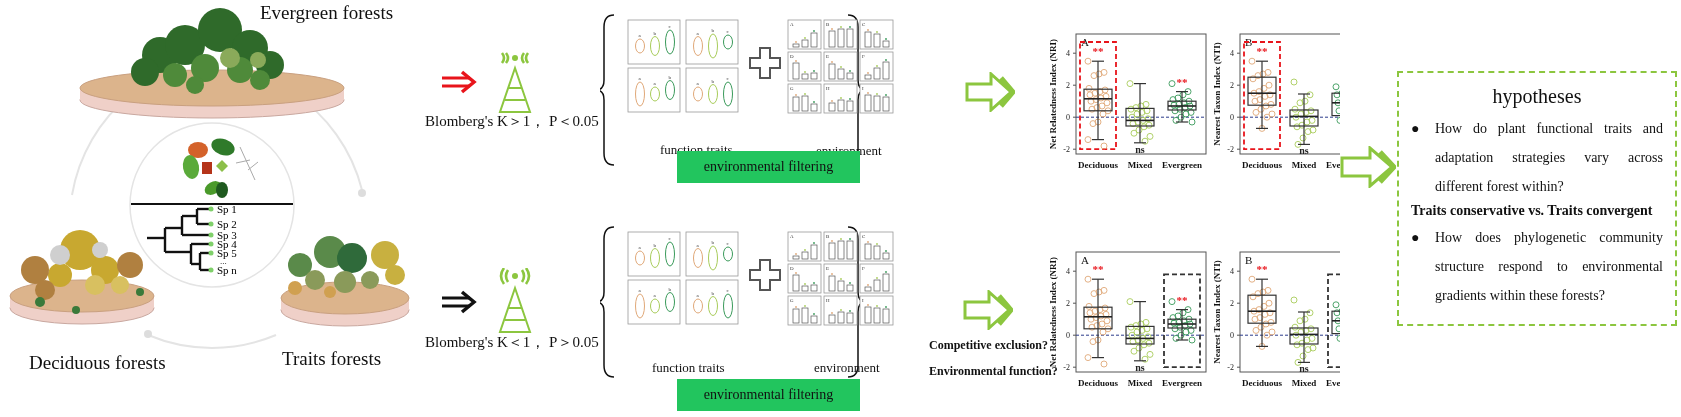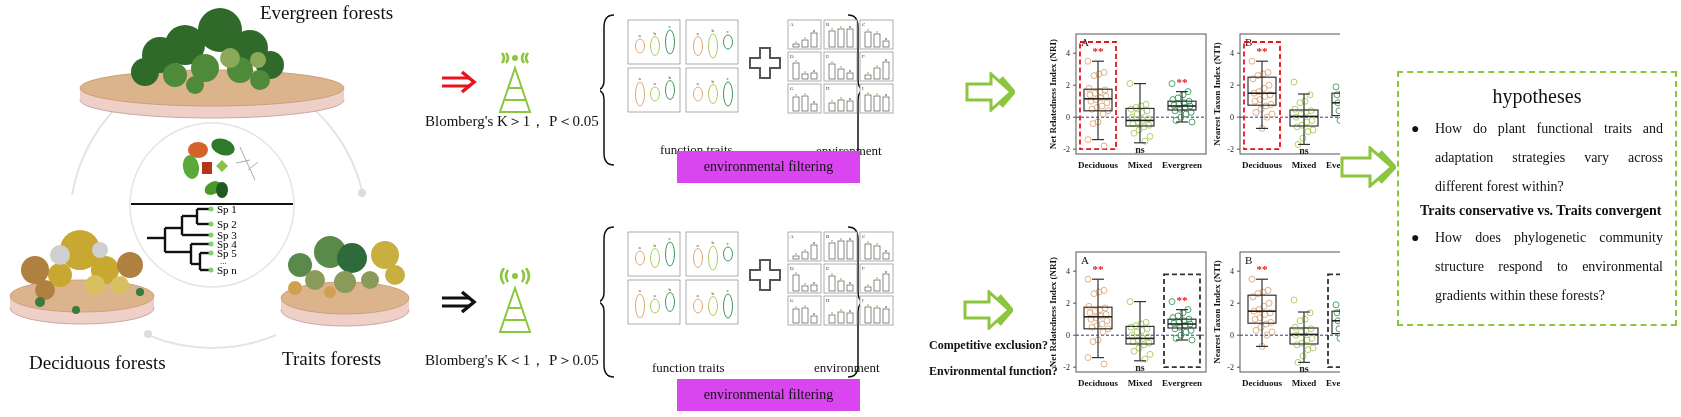--- a/index.html
+++ b/index.html
@@ -1,21 +1,21 @@
 <!DOCTYPE html>
 <html><head>
 <meta charset="utf-8">
 <style>
   html, body { margin:0; padding:0; background:#ffffff; }
   body { width:1681px; height:417px; position:relative; overflow:hidden; font-family:"Liberation Serif","DejaVu Serif",serif; color:#111; }
   .abs { position:absolute; }
   .label-lg { font-size:19px; }
   .label-md { font-size:15px;font-family:Liberation Serif, serif; }
   .bold { font-weight:bold; }
-  .filter-box { background:#d946ef; display:flex; align-items:center; justify-content:center; font-size:14px; }
+  .filter-box { background:#22c55e; display:flex; align-items:center; justify-content:center; font-size:14px; }
   .hyp-box { border:2px dashed #8cc63f; box-sizing:border-box; }
   .hyp-title { font-size:20px; text-align:center; }
   .hyp-item { font-size:14px; line-height:29px; text-align:justify; display:flex; }
   .hyp-bullet { width:24px; flex:none; font-size:14px; }
   .hyp-sub { font-size:14px; font-weight:bold; }
   svg text { font-family:"Liberation Serif","DejaVu Serif",serif; }
 </style>
 </head>
 <body>
 
@@ -182,21 +182,21 @@
   <path d="M 22 2 L 34 12 L 22 22" stroke="#111" stroke-width="3.5" fill="none"></path>
 </svg>
 <svg class="abs" style="left:490px;top:268px" width="50" height="66">
   <circle cx="25" cy="8" r="3" fill="#8cc63f"></circle>
   <path d="M 18 2 Q 14 8 18 14" stroke="#8cc63f" stroke-width="2.6" fill="none"></path>
   <path d="M 14 0 Q 8 8 14 16" stroke="#8cc63f" stroke-width="2.6" fill="none"></path>
   <path d="M 32 2 Q 36 8 32 14" stroke="#8cc63f" stroke-width="2.6" fill="none"></path>
   <path d="M 36 0 Q 42 8 36 16" stroke="#8cc63f" stroke-width="2.6" fill="none"></path>
   <path d="M 25 20 L 10 64 L 40 64 Z M 19 40 L 31 40 M 15 52 L 35 52" stroke="#8cc63f" stroke-width="2" fill="none"></path>
 </svg>
-<div class="abs label-md" style="left:425px;top:351px">Blomberg's K＜1， P＞0.05</div>
+<div class="abs label-md" style="left:425px;top:333px">Blomberg's K＜1， P＞0.05</div>
 
 <svg class="abs" style="left:600px;top:0" width="360" height="417" id="mini-svg">
     <path d="M 14 15 Q 4 15 4 27 L 4 80 Q 4 90 -4 90 Q 4 90 4 100 L 4 153 Q 4 165 14 165" stroke="#111" stroke-width="1.5" fill="none"></path>
     <path d="M 248 15 Q 258 15 258 27 L 258 80 Q 258 90 266 90 Q 258 90 258 100 L 258 153 Q 258 165 248 165" stroke="#111" stroke-width="1.5" fill="none"></path>
     <rect x="28" y="20" width="52" height="44" fill="#fff" stroke="#999" stroke-width="0.8"></rect>
     <ellipse cx="40" cy="46" rx="4.5" ry="7" fill="none" stroke="#e0a878" stroke-width="1"></ellipse>
     <text x="38.5" y="37" font-size="5" fill="#333">a</text>
     <ellipse cx="55" cy="46" rx="4.5" ry="9.5" fill="none" stroke="#a8cc5a" stroke-width="1"></ellipse>
     <text x="53.5" y="34.5" font-size="5" fill="#333">b</text>
     <ellipse cx="70" cy="42" rx="4.5" ry="12" fill="none" stroke="#3a9a5a" stroke-width="1"></ellipse>
@@ -802,18 +802,18 @@
   <path d="M 2 12 L 30 12 L 30 2 L 52 21 L 30 40 L 30 30 L 2 30 Z" fill="#fff" stroke="#8cc63f" stroke-width="3"></path>
   <path d="M 40 6 L 54 21 L 40 36" stroke="#8cc63f" stroke-width="5" fill="none"></path>
 </svg>
 
 <div class="abs hyp-box" style="left:1397px;top:71px;width:280px;height:255px;padding:12px 12px 0 12px">
   <div class="hyp-title" style="margin-bottom:6px">hypotheses</div>
   <div class="hyp-item">
     <span class="hyp-bullet">●</span>
     <span>How do plant functional traits and adaptation strategies vary across different forest within?</span>
   </div>
-  <div class="hyp-sub" style="margin:2px 0 4px 9px">Traits conservative vs. Traits convergent</div>
+  <div class="hyp-sub" style="margin:2px 0 4px 0">Traits conservative vs. Traits convergent</div>
   <div class="hyp-item">
     <span class="hyp-bullet">●</span>
     <span>How does phylogenetic community structure respond to environmental gradients within these forests?</span>
   </div>
 </div>
 
 </body></html>

